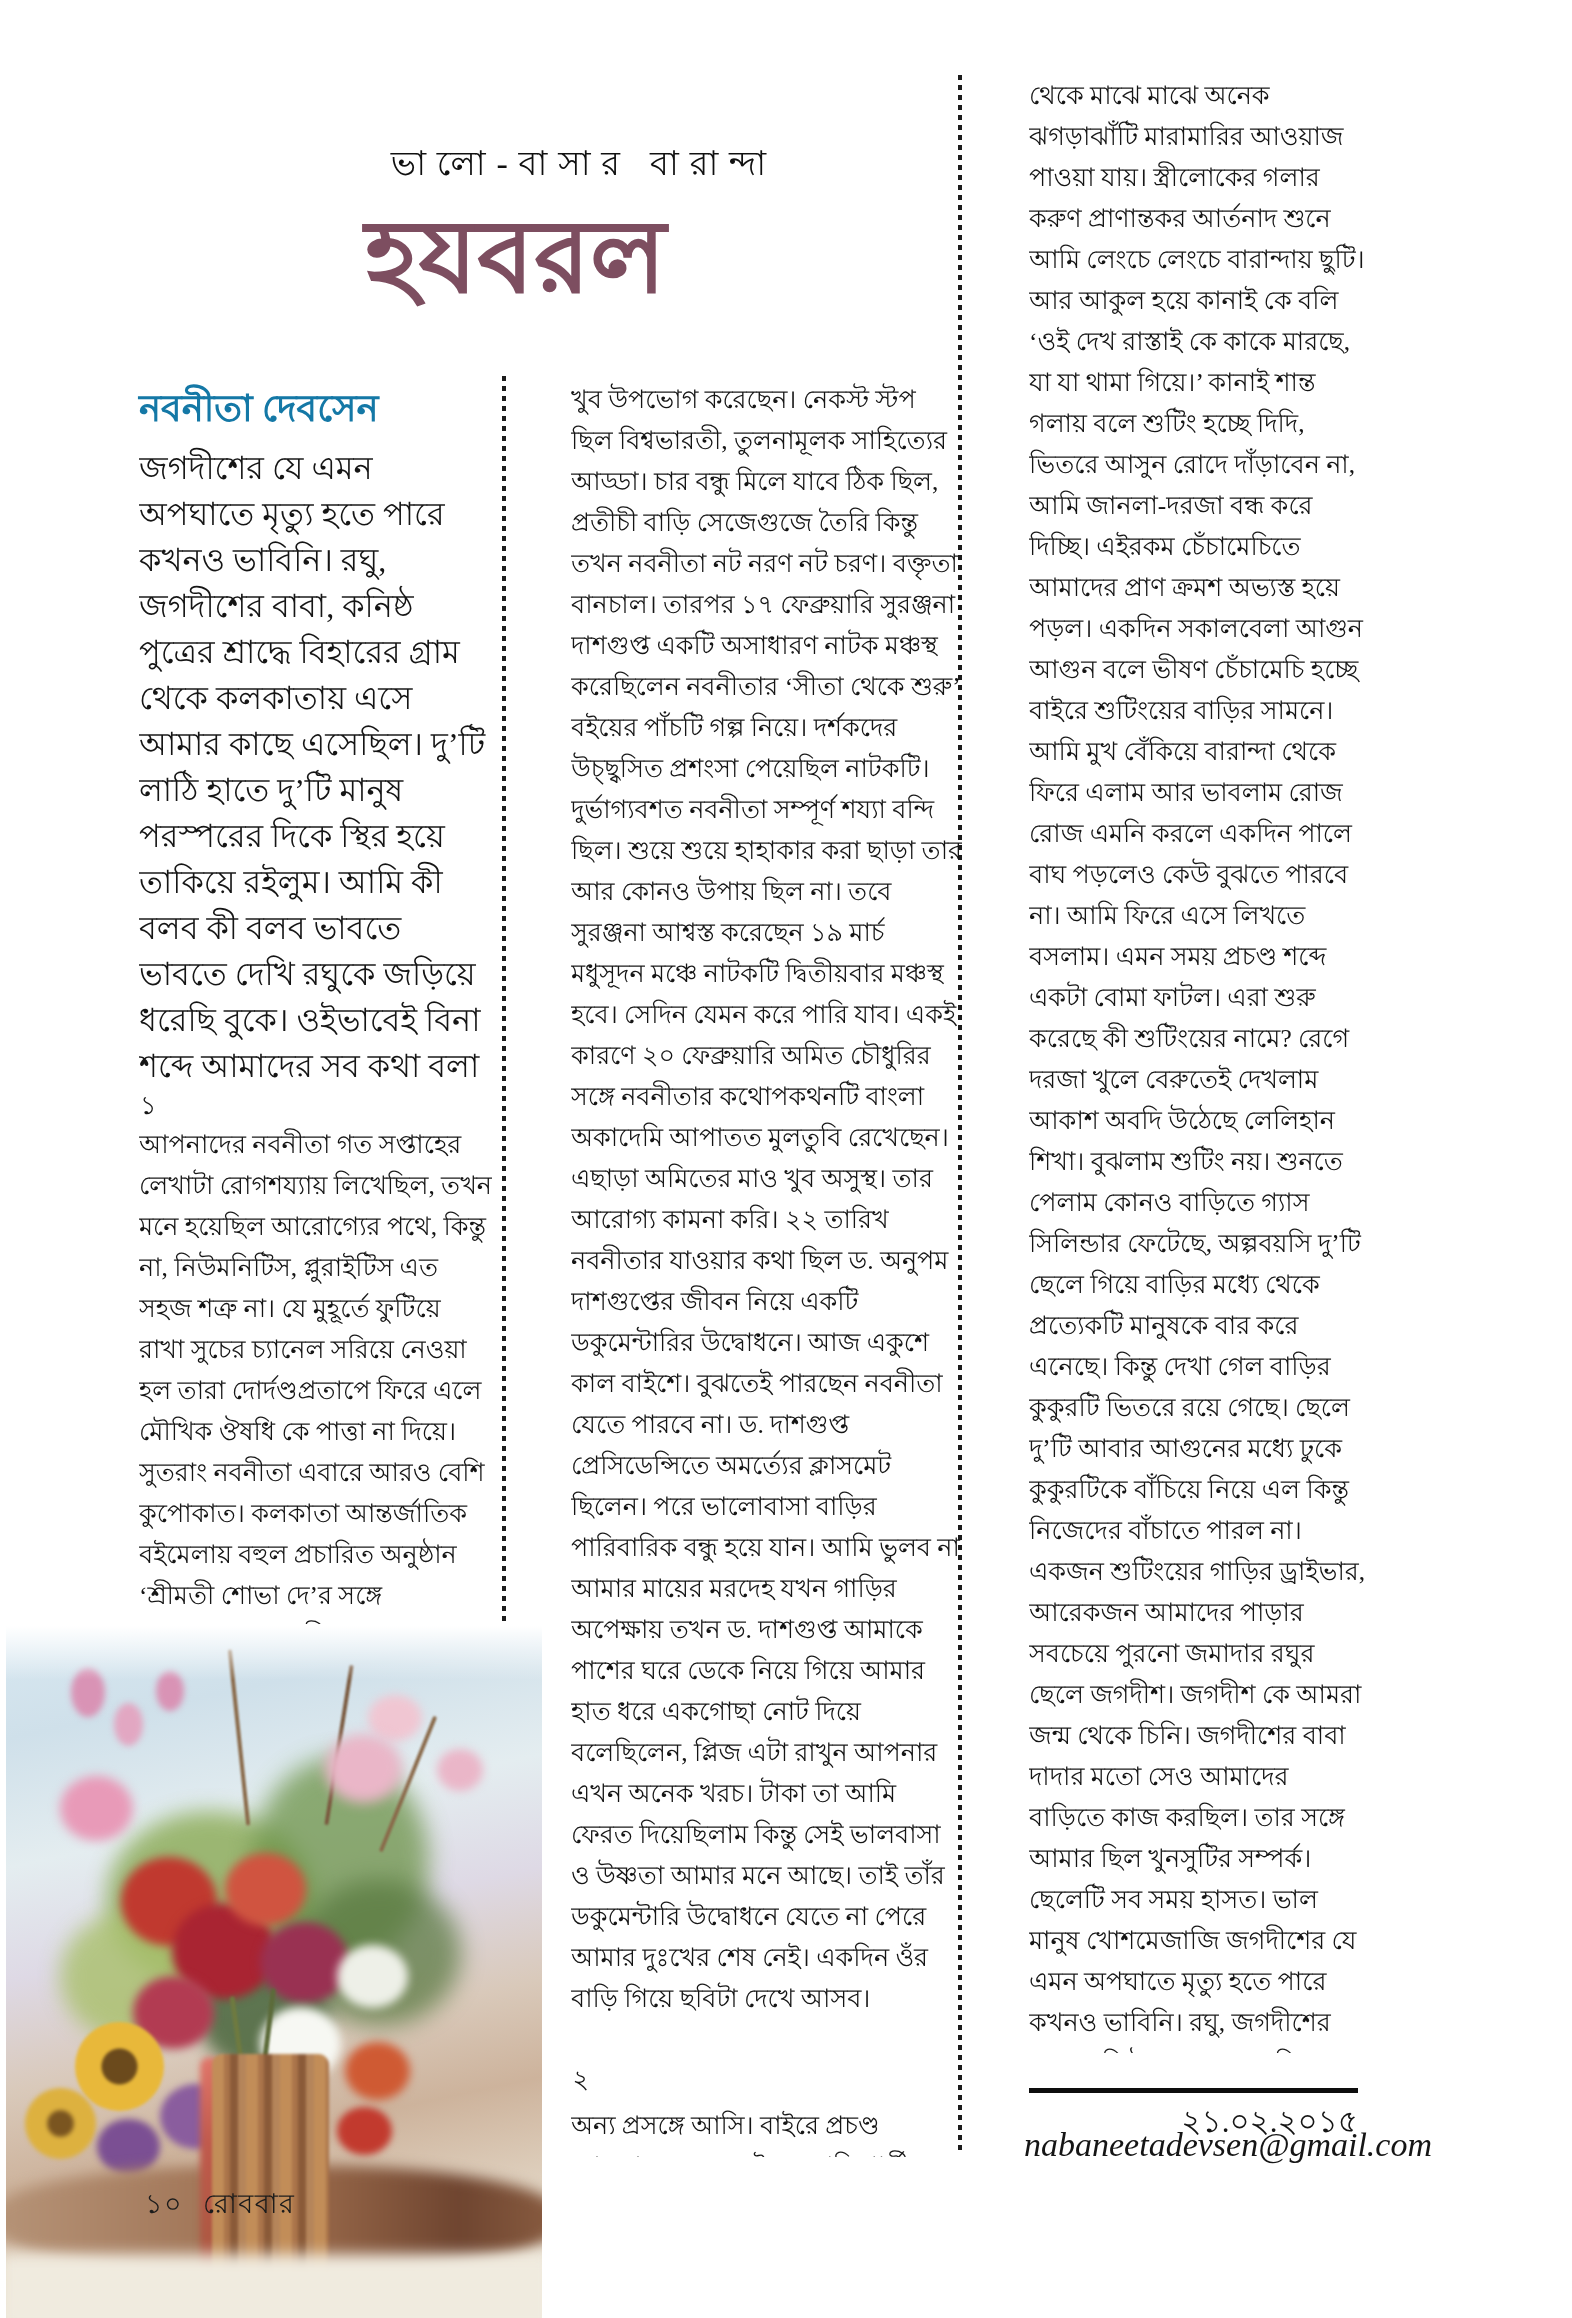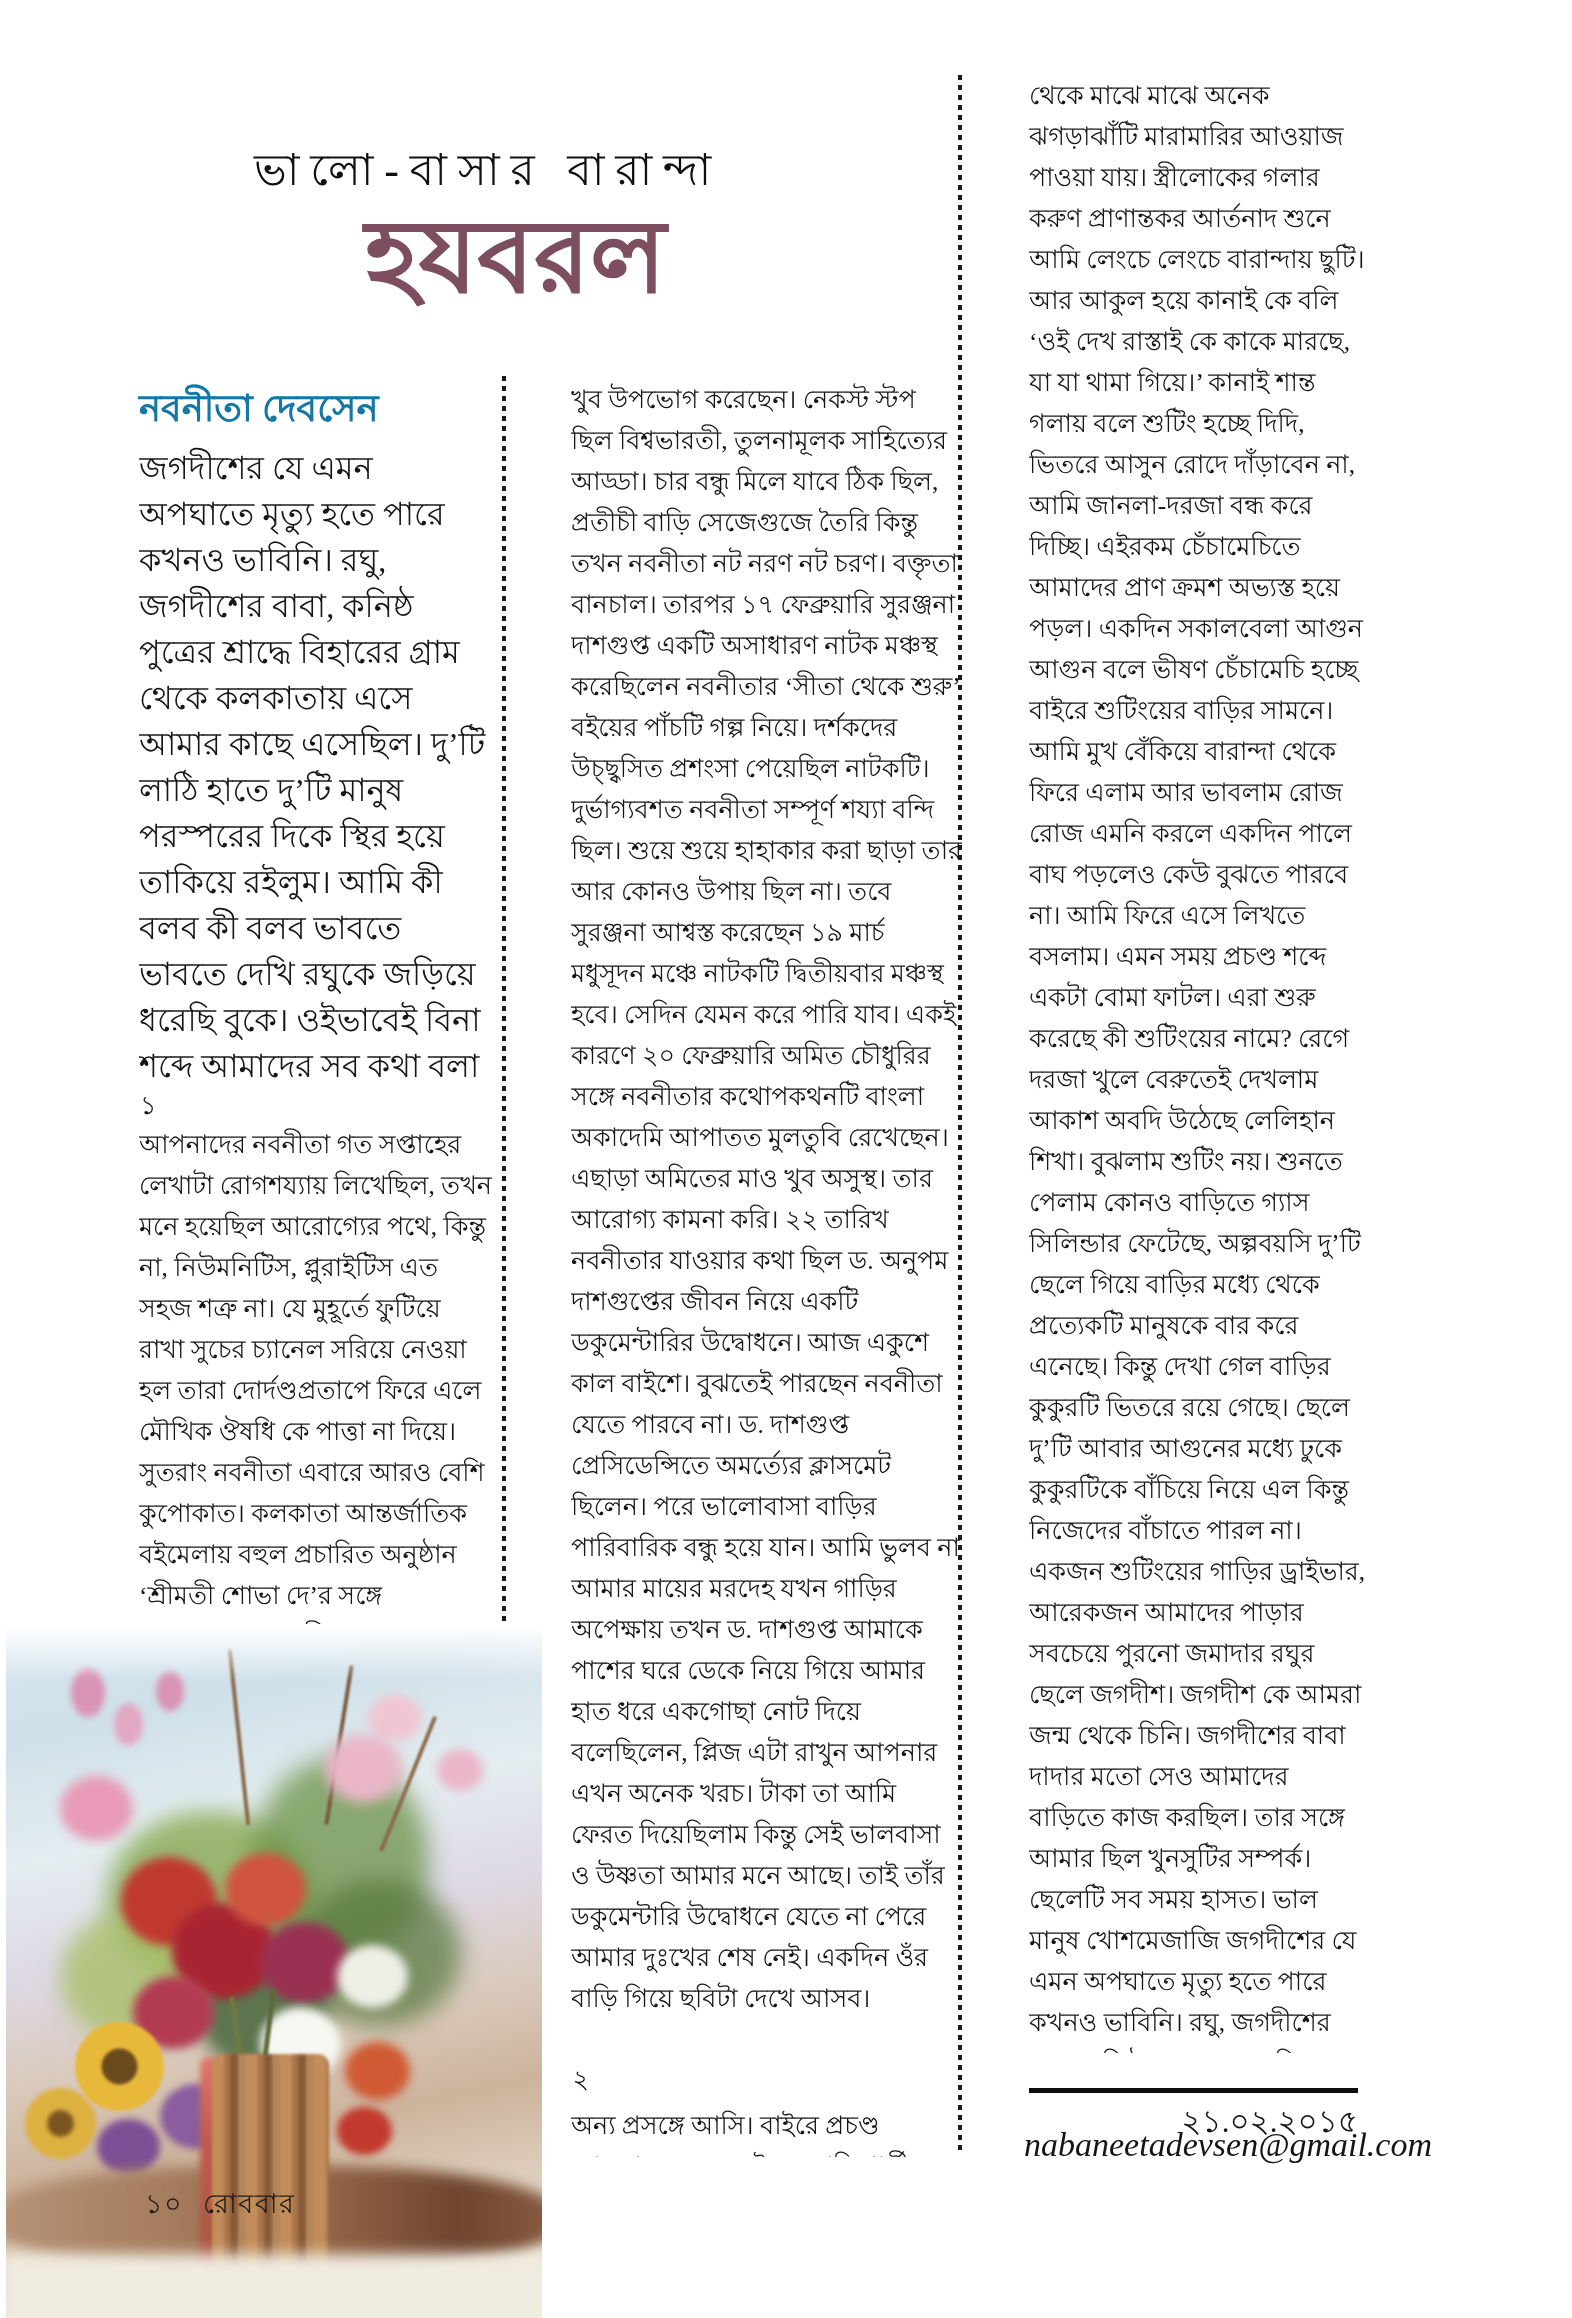--- a/index.html
+++ b/index.html
@@ -8,22 +8,22 @@
     --body_text:#151515;
     --divider:#1c1c1c;
   }
   html,body{margin:0;padding:0;background:#ffffff;}
   .page{
     position:relative;width:1573px;height:2319px;background:#ffffff;
     font-family:"Liberation Serif","DejaVu Serif",serif;color:var(--body_text);
     overflow:hidden;
   }
   .kicker{
-    position:absolute;left:254px;top:137px;width:523px;text-align:left;
-    font-size:44px;letter-spacing:10.8px;color:#101010;white-space:nowrap;
+    position:absolute;left:254px;top:137px;width:523px;text-align:right;
+    font-size:34px;letter-spacing:10.8px;color:#101010;white-space:nowrap;
   }
   .headline{
     position:absolute;left:254px;top:202px;width:523px;text-align:center;
     font-size:102px;line-height:1.1;color:var(--title_accent);font-weight:bold;
   }
   .author{
     position:absolute;left:139px;top:379px;width:362px;
     font-size:37px;font-weight:bold;color:var(--author_accent);
   }
   .intro{

